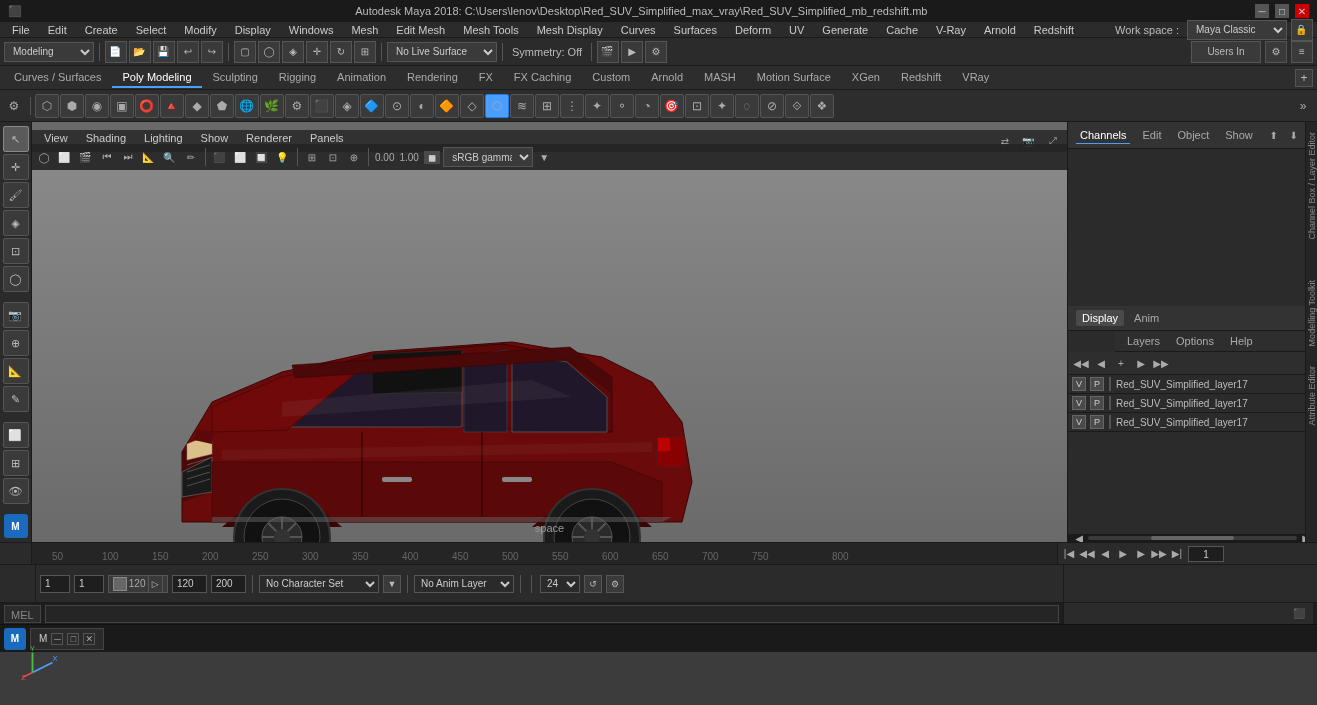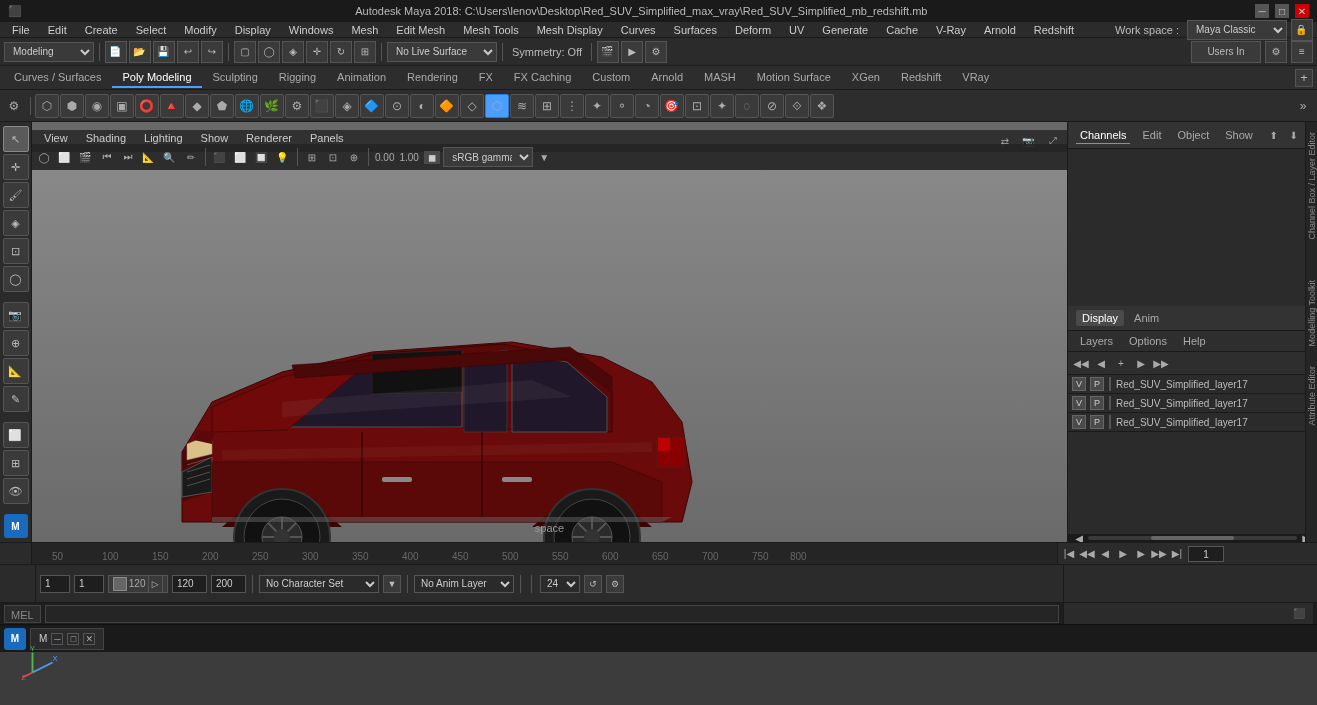--- a/index.html
+++ b/index.html
@@ -266,20 +266,21 @@
       color: #aaa; cursor: pointer; font-size: 11px; padding: 2px 6px;
     }
     .da-tab.active { color: #fff; background: #4a4a4a; border-radius: 2px; }
     #layers-options-row {
       display: flex;
       align-items: center;
       padding: 2px 8px;
       gap: 8px;
       background: #2e2e2e;
       border-bottom: 1px solid #1a1a1a;
+      margin-left: 47px;
     }
     .lo-item { color: #aaa; cursor: pointer; font-size: 11px; padding: 2px 4px; }
     #layers-toolbar {
       display: flex;
       align-items: center;
       padding: 2px 4px;
       gap: 2px;
       background: #2e2e2e;
       border-bottom: 1px solid #1a1a1a;
     }
@@ -895,21 +896,21 @@
     <span class="timeline-tick" style="left:270px">300</span>
     <span class="timeline-tick" style="left:320px">350</span>
     <span class="timeline-tick" style="left:370px">400</span>
     <span class="timeline-tick" style="left:420px">450</span>
     <span class="timeline-tick" style="left:470px">500</span>
     <span class="timeline-tick" style="left:520px">550</span>
     <span class="timeline-tick" style="left:570px">600</span>
     <span class="timeline-tick" style="left:620px">650</span>
     <span class="timeline-tick" style="left:670px">700</span>
     <span class="timeline-tick" style="left:720px">750</span>
-    <span class="timeline-tick" style="left:758px">800</span>
+    <span class="timeline-tick" style="left:800px">800</span>
   </div>
   <div id="timeline-right">
     <button class="timeline-nav-btn">|◀</button>
     <button class="timeline-nav-btn">◀◀</button>
     <button class="timeline-nav-btn">◀</button>
     <button class="timeline-nav-btn">▶</button>
     <button class="timeline-nav-btn">▶</button>
     <button class="timeline-nav-btn">▶▶</button>
     <button class="timeline-nav-btn">▶|</button>
     <div class="timeline-frame">1</div>

